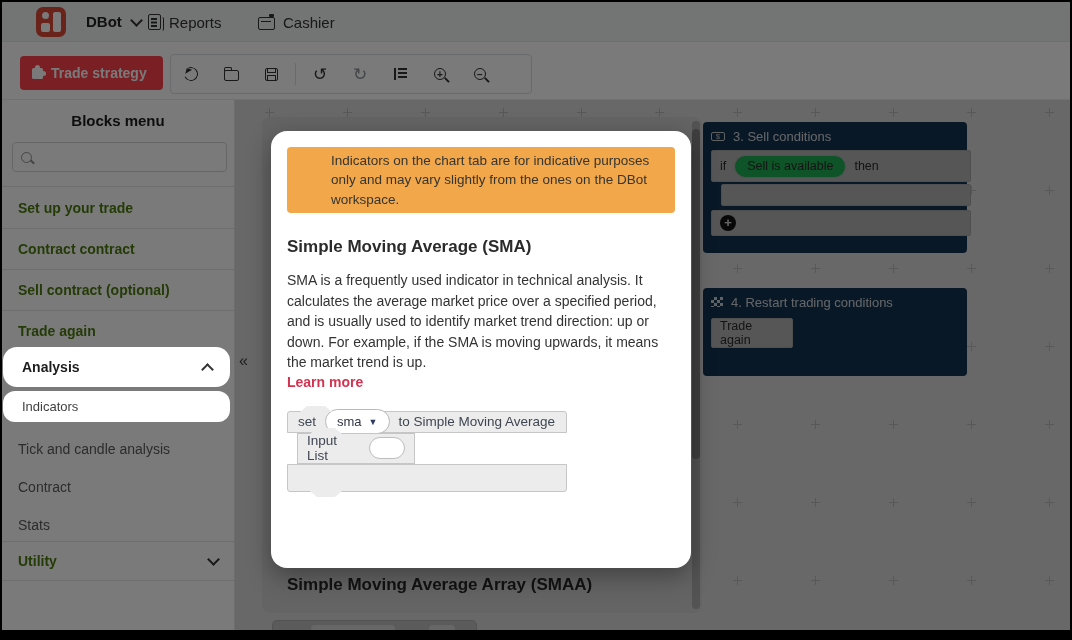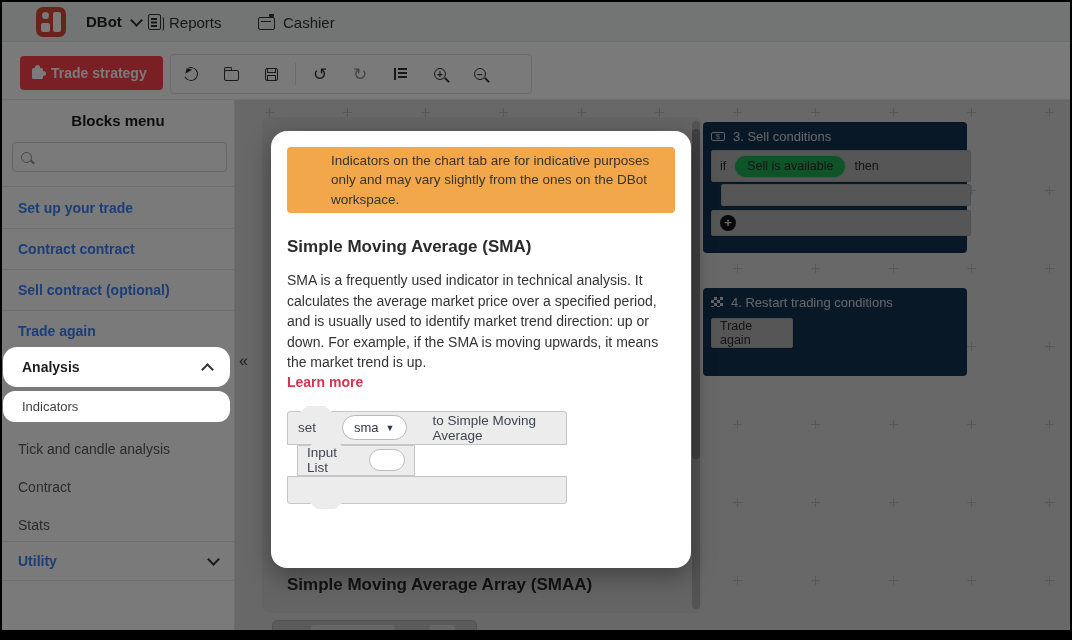--- a/index.html
+++ b/index.html
@@ -55,21 +55,21 @@
   
   .sidebar { position:absolute; left:0; top:98px; width:233px; height:530px; background:#fff; border-right:1px solid #e4e4e4; }
   .sb-title { position:absolute; top:12px; width:100%; text-align:center; font-size:15px; font-weight:700; color:#1c1c1c; }
   .sb-search { position:absolute; left:10px; top:42px; width:215px; height:30px; border:1px solid #d6d6d6; border-radius:4px; background:#fff; display:flex; align-items:center; padding:0 8px; gap:8px; }
   .icon-search { width:11px; height:11px; border:1.6px solid #909090; border-radius:50%; position:relative; flex:0 0 auto; }
   .icon-search:after { content:''; position:absolute; width:5px; height:1.7px; background:#909090; right:-4px; bottom:-1px; transform:rotate(45deg); }
   .sb-search input { border:none; outline:none; font-size:14px; color:#333; width:100%; font-family:inherit; background:transparent; }
   .sb-search input::placeholder { color:#9a9a9a; }
   .sb-div { position:absolute; left:0; width:100%; height:1px; background:#e6e6e6; }
   .sb-row { position:absolute; left:0; width:100%; padding:0 16px; display:flex; align-items:center; justify-content:space-between; cursor:pointer; }
-  .sb-cat { font-size:14px; font-weight:700; color:#3b82f6; }
+  .sb-cat { font-size:14px; font-weight:700; color:#4d7c0f; }
   .sb-sub { font-size:14px; color:#5c5c5c; }
 
   
   .main { position:absolute; left:233px; top:98px; width:835px; height:530px; background:#f2f2f2; overflow:hidden; }
   .cross { position:absolute; width:9px; height:9px; pointer-events:none; }
   .cross:before { content:''; position:absolute; left:0; top:4px; width:9px; height:1px; background:#cfcfcf; }
   .cross:after { content:''; position:absolute; left:4px; top:0; width:1px; height:9px; background:#cfcfcf; }
   .collapse-arrow { position:absolute; left:4px; top:252px; font-size:16px; color:#4a4a4a; cursor:pointer; z-index:3; }
 
   .flyout { position:absolute; left:27px; top:17px; width:440px; height:496px; background:#e9e9e9; border-radius:8px; z-index:2; }
@@ -94,21 +94,21 @@
   .spot { position:absolute; z-index:60; }
   .help-panel { left:269px; top:129px; width:420px; height:437px; background:#fff; border-radius:16px; box-shadow:0 8px 24px rgba(0,0,0,0.35); padding:16px; overflow:hidden; }
   .notice { background:#f2a74a; border-radius:4px; height:66px; padding:8px 22px 8px 44px; font-size:13.5px; line-height:1.42; color:#36352f; display:flex; align-items:center; }
   .help-title { margin-top:24px; font-size:17px; font-weight:700; color:#2b2b2b; }
   .help-desc { margin-top:13px; font-size:14px; line-height:1.47; color:#333; }
   .learn-more { display:inline-block; margin-top:1px; font-size:14px; font-weight:700; color:#d23350; text-decoration:none; cursor:pointer; }
 
   .demo { position:relative; margin-top:20px; }
   .blk { background:#ececec; border:1px solid #c6c6c6; position:relative; }
   .bump:before { content:''; position:absolute; top:-6px; left:12px; width:32px; height:6px; background:#ececec; clip-path:polygon(0 100%,22% 0,78% 0,100% 100%); }
-  .demo-row1 { width:280px; height:34px; border-radius:3px 3px 0 0; display:flex; align-items:center; gap:26px; padding:0 10px; font-size:13.5px; color:#3f4652; }
+  .demo-row1 { width:280px; height:22px; border-radius:3px 3px 0 0; display:flex; align-items:center; gap:9px; padding:0 10px; font-size:13.5px; color:#3f4652; }
   .var-pill { height:25px; border:1px solid #b9b9b9; border-radius:13px; background:#fff; display:flex; align-items:center; gap:7px; padding:0 11px; font-size:13px; color:#2f3645; cursor:pointer; }
   .var-caret { font-size:9px; color:#2a3a5c; }
   .demo-sub { margin-left:10px; width:118px; height:31px; display:flex; align-items:center; gap:8px; padding:0 9px; font-size:13.5px; color:#3f4652; }
   .demo-sub.period { width:98px; }
   .oval { background:#fff; border:1px solid #bdbdbd; border-radius:12px; cursor:text; }
   .oval-empty { width:36px; height:22px; }
   .oval-num { min-width:40px; height:24px; display:flex; align-items:center; justify-content:center; font-size:13px; color:#2f3645; }
   .demo-bottom { width:280px; height:28px; border-radius:0 0 3px 3px; }
   .demo-bottom:after { content:''; position:absolute; bottom:-6px; left:22px; width:32px; height:6px; background:#ececec; clip-path:polygon(0 0,100% 0,78% 100%,22% 100%); }
 

